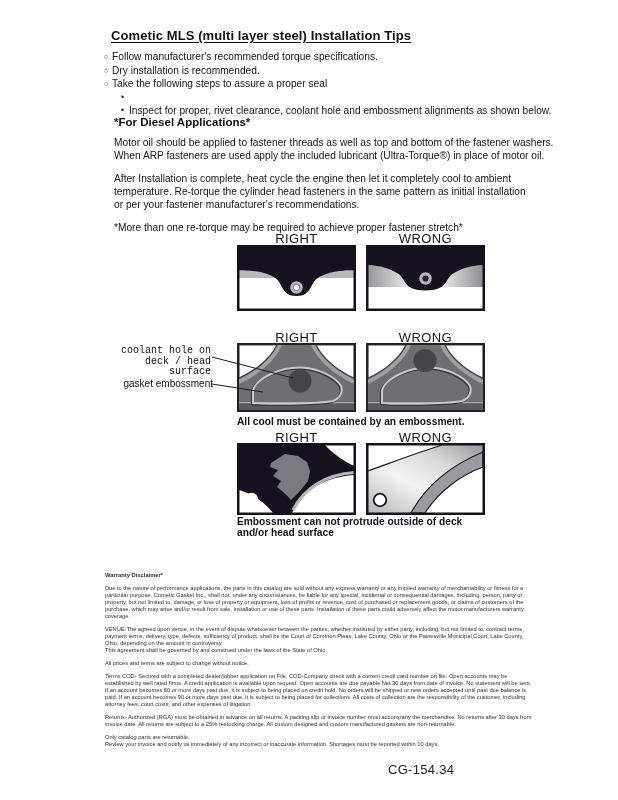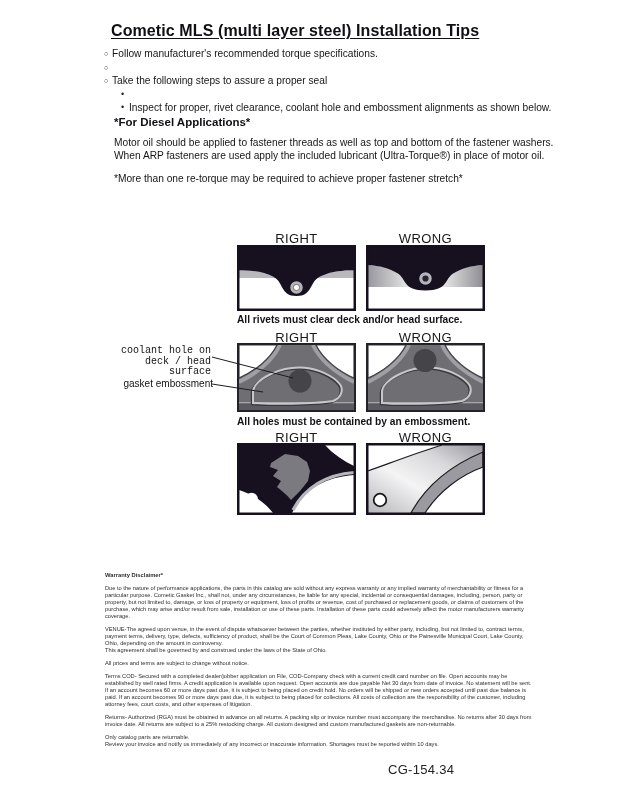--- a/index.html
+++ b/index.html
@@ -7,21 +7,21 @@
     position:relative;width:618px;height:800px;margin:0 auto;
     background:#ffffff;overflow:hidden;
     font-family:"Liberation Sans","DejaVu Sans",sans-serif;
     color:#161616;
   }
   .abs{position:absolute;}
 
   
   .tips{left:104px;top:22px;width:484px;}
   .doc-title{
-    font-size:16px;font-weight:bold;color:#101014;margin:0 0 7px 7px;
+    font-size:13px;font-weight:bold;color:#101014;margin:6px 0 7px 7px;
     text-decoration:underline;text-underline-offset:2px;
     letter-spacing:0.1px;display:inline-block;
   }
   .bullet-row{display:flex;align-items:flex-end;line-height:13.5px;font-size:10.2px;}
   .bullet-glyph{width:8px;flex:0 0 8px;font-size:7px;line-height:13.5px;color:#222;}
   .sub{margin-left:17px;}
   .sub .bullet-glyph{font-size:9px;}
 
   
   .diesel{left:114px;top:116px;width:480px;}
@@ -56,38 +56,42 @@
 <div class="page">
 
   <div class="abs tips">
     <h1 class="doc-title">Cometic MLS (multi layer steel) Installation Tips</h1>
     <div class="bullet-row">
       <span class="bullet-glyph">○</span>
       <span>Follow manufacturer's recommended torque specifications.</span>
     </div>
     <div class="bullet-row">
       <span class="bullet-glyph">○</span>
+      <span>Dry installation is recommended.</span>
     </div>
     <div class="bullet-row">
       <span class="bullet-glyph">○</span>
       <span>Take the following steps to assure a proper seal</span>
     </div>
     <div class="bullet-row sub">
       <span class="bullet-glyph">•</span>
     </div>
     <div class="bullet-row sub">
       <span class="bullet-glyph">•</span>
       <span>Inspect for proper, rivet clearance, coolant hole and embossment alignments as shown below.</span>
     </div>
   </div>
 
   <div class="abs diesel">
     <h2>*For Diesel Applications*</h2>
     <p>Motor oil should be applied to fastener threads as well as top and bottom of the fastener washers.
 When ARP fasteners are used apply the included lubricant (Ultra-Torque®) in place of motor oil.</p>
+    <p>After Installation is complete, heat cycle the engine then let it completely cool to ambient
+temperature. Re-torque the cylinder head fasteners in the same pattern as initial installation
+or per your fastener manufacturer's recommendations.</p>
     <p>*More than one re-torque may be required to achieve proper fastener stretch*</p>
   </div>
 
   <div class="rw-label" style="left:237px;top:231px;">RIGHT</div>
   <div class="rw-label" style="left:366px;top:231px;">WRONG</div>
 
   <svg class="dbox" style="left:237px;top:245px;" width="119" height="66" viewBox="0 0 119 66">
     <rect x="0" y="0" width="119" height="66" fill="#ffffff"></rect>
     <rect x="2" y="26" width="115" height="8" fill="#b9b8bc"></rect>
     <rect x="2" y="33" width="115" height="31" fill="#ffffff"></rect>
@@ -108,21 +112,20 @@
     </defs>
     <rect x="0" y="0" width="119" height="66" fill="#ffffff"></rect>
     <rect x="2" y="21" width="115" height="21" fill="url(#gradBand1)"></rect>
     <rect x="2" y="42" width="115" height="22" fill="#ffffff"></rect>
     <path d="M2,2 L117,2 L117,20.5 C104,20.5 97,23 88,28 C78,33.5 83,45.5 59.5,45.5 C36,45.5 41,33.5 31,28 C22,23 15,20.5 2,20.5 Z" fill="#17101f"></path>
     <circle cx="59.5" cy="33.5" r="7" fill="#b5b4b9" stroke="#17101f" stroke-width="1.5"></circle>
     <circle cx="59.5" cy="33.5" r="3.1" fill="#2a2230"></circle>
     <rect x="1.25" y="1.25" width="116.5" height="63.5" fill="none" stroke="#17101f" stroke-width="2.5"></rect>
   </svg>
 
-  <div class="caption" style="left:237px;top:315px;">All rivets must clear deck and/or head surface.</div>
 
   <div class="rw-label" style="left:237px;top:330px;">RIGHT</div>
   <div class="rw-label" style="left:366px;top:330px;">WRONG</div>
 
   <div class="annotation" style="left:100px;top:346px;width:111px;font-family:Liberation Mono, monospace;">coolant hole on
 deck / head surface</div>
   <div class="annotation" style="left:102px;top:379px;width:111px;">gasket embossment</div>
 
   <svg class="dbox" style="left:237px;top:343px;" width="119" height="69" viewBox="0 0 119 69">
     <rect x="0" y="0" width="119" height="69" fill="#ffffff"></rect>
@@ -152,21 +155,21 @@
     <path d="M16,60 L16,49 C16,43 23,36 34,31 C46,25.5 61,23.5 73,25.5 C88,28.5 100,36 104,43 C106,48 104,55 96,58 C78,61 30,61.5 16,60 Z" stroke-width="2" fill="none" stroke="#c8c8ca"></path>
     <circle cx="59" cy="17.5" r="11.5" fill="#454449"></circle>
     <rect x="1" y="1" width="117" height="67" fill="none" stroke="#232228" stroke-width="2"></rect>
   </svg>
 
   <svg class="abs" style="left:205px;top:350px;pointer-events:none;" width="100" height="50" viewBox="0 0 100 50">
     <line x1="7" y1="7" x2="88" y2="28" stroke="#1c1c1c" stroke-width="1"></line>
     <line x1="7" y1="34" x2="58" y2="42" stroke="#1c1c1c" stroke-width="1"></line>
   </svg>
 
-  <div class="caption" style="left:237px;top:417px;">All holes must be contained by an embossment.</div>
+  <div class="caption" style="left:237px;top:417px;">All cool must be contained by an embossment.</div>
 
   <div class="rw-label" style="left:237px;top:430px;">RIGHT</div>
   <div class="rw-label" style="left:366px;top:430px;">WRONG</div>
 
   <svg class="dbox" style="left:237px;top:443px;" width="119" height="72" viewBox="0 0 119 72">
     <rect x="0" y="0" width="119" height="72" fill="#ffffff"></rect>
     <path d="M2,2 L88,2 C96,11 107,18 117,23 L117,32 C88,34 66,47 55,70 L36,70 C27,58 14,51 2,47 Z" fill="#17101f"></path>
     <path d="M34,20 L48,11 L61,13 L70,19 L73,28 L71,38 L63,48 L54,57 C49,51 44,47 40,44 L44,38 L36,33 L41,27 L33,24 Z" fill="#7b7a80"></path>
     <path d="M117,29.5 C90,31.5 68,44 56,67" stroke="#b6b5ba" stroke-width="3.2" fill="none"></path>
     <circle cx="14.5" cy="56" r="6.3" fill="#ffffff"></circle>
@@ -185,20 +188,22 @@
     <rect x="0" y="0" width="119" height="72" fill="#ffffff"></rect>
     <path d="M2,29 C28,18 54,8 78,2 L117,2 L117,9 C86,22 60,42 45,70 L2,70 Z" fill="url(#gradBand3)"></path>
     <path d="M59,70 L117,70 L117,24 C95,32 73,48 59,70 Z" fill="#ffffff"></path>
     <path d="M45,70 C60,42 86,22 117,9 L117,24 C95,32 73,48 59,70 Z" fill="#9b9aa0" stroke="#1b1a20" stroke-width="1.2"></path>
     <path d="M2,2 L76,2 C53,9 27,19 2,28 Z" fill="#ffffff"></path>
     <path d="M76,2 C53,9 27,19 2,28" stroke="#1b1a20" stroke-width="1.2" fill="none"></path>
     <circle cx="14" cy="57" r="6.3" fill="#ffffff" stroke="#1b1a20" stroke-width="1.8"></circle>
     <rect x="1.25" y="1.25" width="116.5" height="69.5" fill="none" stroke="#17101f" stroke-width="2.5"></rect>
   </svg>
 
+  <div class="caption" style="left:237px;top:517px;">Embossment can not protrude outside of deck
+and/or head surface</div>
 
   <div class="abs legal">
     <p class="lg-h">Warranty Disclaimer*</p>
     <p>Due to the nature of performance applications, the parts in this catalog are sold without any express warranty or any implied warranty of merchantability or fitness for a particular purpose.  Cometic Gasket Inc., shall not, under any circumstances, be liable for any special, incidental or consequential damages, including, person, party or property, but not limited to, damage, or loss of property or equipment, loss of profits or revenue, cost of purchased or replacement goods, or claims of customers of the purchase, which may arise and/or result from sale, installation or use of these parts.  Installation of these parts could adversely affect the motor manufacturers warranty coverage.</p>
     <p>VENUE-The agreed upon venue, in the event of dispute whatsoever between the parties, whether instituted by either party, including, but not limited to, contract terms, payment terms, delivery, type, defects, sufficiency of product, shall be the Court of Common Pleas, Lake County, Ohio or the Painesville Municipal Court, Lake County, Ohio, depending on the amount in controversy.
 This agreement shall be governed by and construed under the laws of the State of Ohio.</p>
     <p>All prices and terms are subject to change without notice.</p>
     <p>Terms COD- Secured with a completed dealer/jobber application on File, COD-Company check with a current credit card number on file.  Open accounts may be established by well rated firms.  A credit application is available upon request.  Open accounts are due payable Net 30 days from date of invoice.  No statement will be sent.  If an account becomes 60 or more days past due, it is subject to being placed on credit hold.  No orders will be shipped or new orders accepted until past due balance is paid.  If an account becomes 90 or more days past due, it is subject to being placed for collections.  All costs of collection are the responsibility of the customer, including attorney fees, court costs, and other expenses of litigation.</p>
     <p>Returns- Authorized (RGA) must be obtained in advance on all returns.  A packing slip or invoice number must accompany the merchandise.  No returns after 30 days from invoice date.  All returns are subject to a 25% restocking charge.  All custom designed and custom manufactured gaskets are non-returnable.</p>
     <p>Only catalog parts are returnable.

